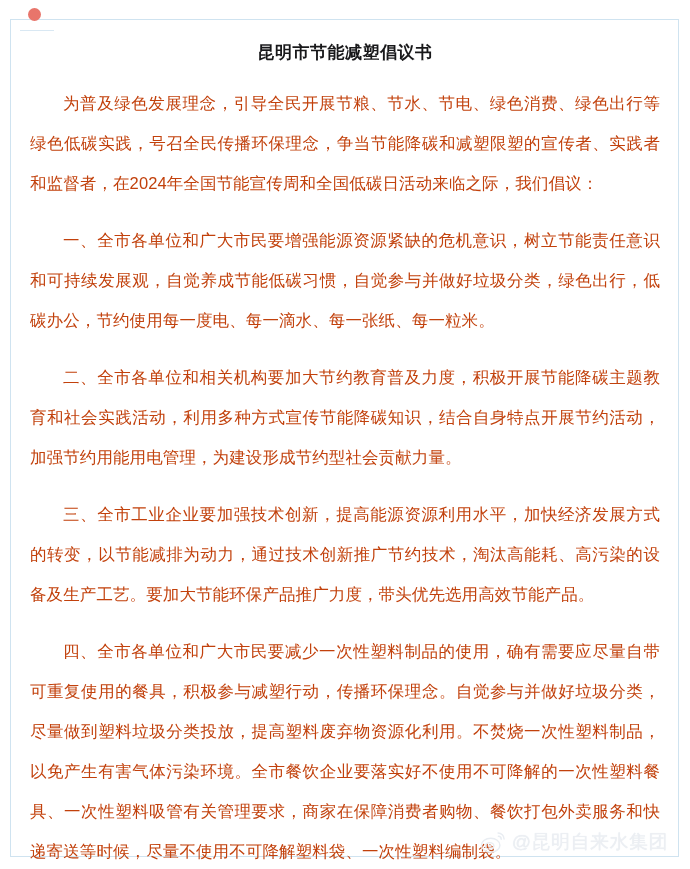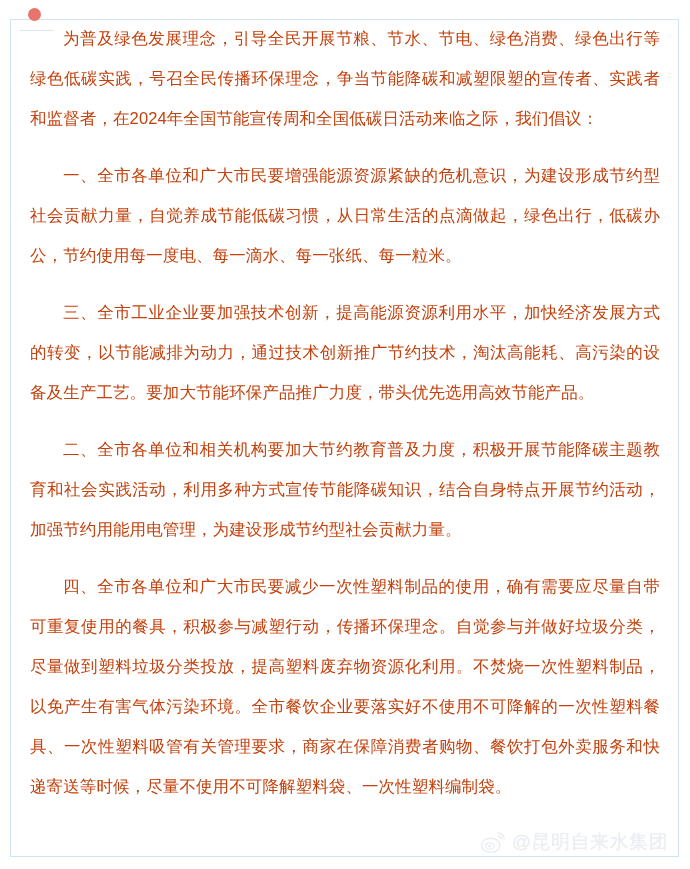--- a/index.html
+++ b/index.html
@@ -118,26 +118,27 @@
 <body>
 
 <div id="frame-wrap">
   <div id="doc-frame"></div>
   <div id="frame-inner-tick"></div>
   <div id="corner-dot"></div>
 </div>
 
 <div id="doc">
 
+  <h1 id="doc-title">昆明市节能减塑倡议书</h1>
 
   <div id="article">
     <p class="para">为普及绿色发展理念，引导全民开展节粮、节水、节电、绿色消费、绿色出行等绿色低碳实践，号召全民传播环保理念，争当节能降碳和减塑限塑的宣传者、实践者和监督者，在2024年全国节能宣传周和全国低碳日活动来临之际，我们倡议：</p>
-    <p class="para">一、全市各单位和广大市民要增强能源资源紧缺的危机意识，为建设形成节约型社会贡献力量，自觉养成节能低碳习惯，从日常生活的点滴做起，绿色出行，低碳办公，节约使用每一度电、每一滴水、每一张纸、每一粒米。</p>
+    <p class="para">一、全市各单位和广大市民要增强能源资源紧缺的危机意识，树立节能责任意识和可持续发展观，自觉养成节能低碳习惯，自觉参与并做好垃圾分类，绿色出行，低碳办公，节约使用每一度电、每一滴水、每一张纸、每一粒米。</p>
+    <p class="para">二、全市各单位和相关机构要加大节约教育普及力度，积极开展节能降碳主题教育和社会实践活动，利用多种方式宣传节能降碳知识，结合自身特点开展节约活动，加强节约用能用电管理，为建设形成节约型社会贡献力量。</p>
     <p class="para">三、全市工业企业要加强技术创新，提高能源资源利用水平，加快经济发展方式的转变，以节能减排为动力，通过技术创新推广节约技术，淘汰高能耗、高污染的设备及生产工艺。要加大节能环保产品推广力度，带头优先选用高效节能产品。</p>
-    <p class="para">二、全市各单位和相关机构要加大节约教育普及力度，积极开展节能降碳主题教育和社会实践活动，利用多种方式宣传节能降碳知识，结合自身特点开展节约活动，加强节约用能用电管理，为建设形成节约型社会贡献力量。</p>
     <p class="para">四、全市各单位和广大市民要减少一次性塑料制品的使用，确有需要应尽量自带可重复使用的餐具，积极参与减塑行动，传播环保理念。自觉参与并做好垃圾分类，尽量做到塑料垃圾分类投放，提高塑料废弃物资源化利用。不焚烧一次性塑料制品，以免产生有害气体污染环境。全市餐饮企业要落实好不使用不可降解的一次性塑料餐具、一次性塑料吸管有关管理要求，商家在保障消费者购物、餐饮打包外卖服务和快递寄送等时候，尽量不使用不可降解塑料袋、一次性塑料编制袋。</p>
 
   </div>
 
   <div id="watermark">
     <svg id="weibo-icon" viewBox="0 0 28 26" aria-hidden="true">
       <ellipse cx="11.5" cy="16.5" rx="10" ry="7.6" fill="none" stroke="#e9edf2" stroke-width="1.6"></ellipse>
       <ellipse cx="10.4" cy="17.2" rx="4.6" ry="3.5" fill="none" stroke="#e9edf2" stroke-width="1.5"></ellipse>
       <circle cx="10.4" cy="17.2" r="1.5" fill="#e9edf2"></circle>
       <path d="M19.5 3.2c3.6 0 6.5 2.9 6.5 6.5" fill="none" stroke="#e9edf2" stroke-width="1.6" stroke-linecap="round"></path>

